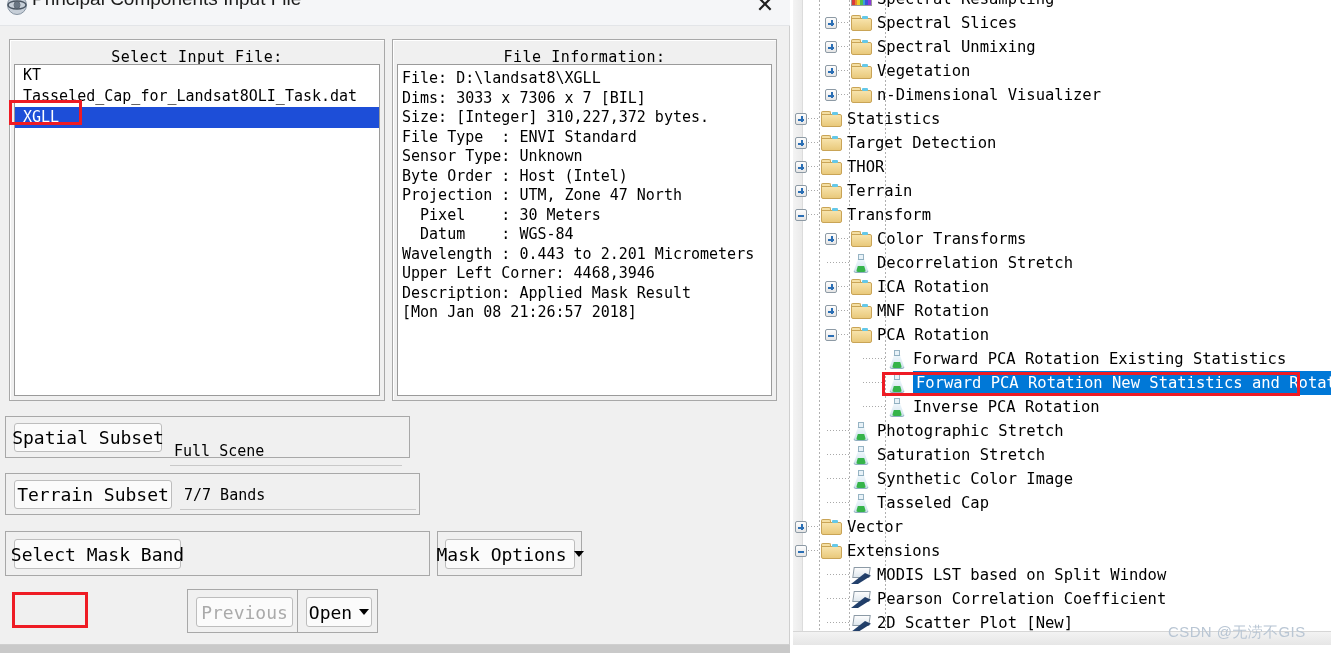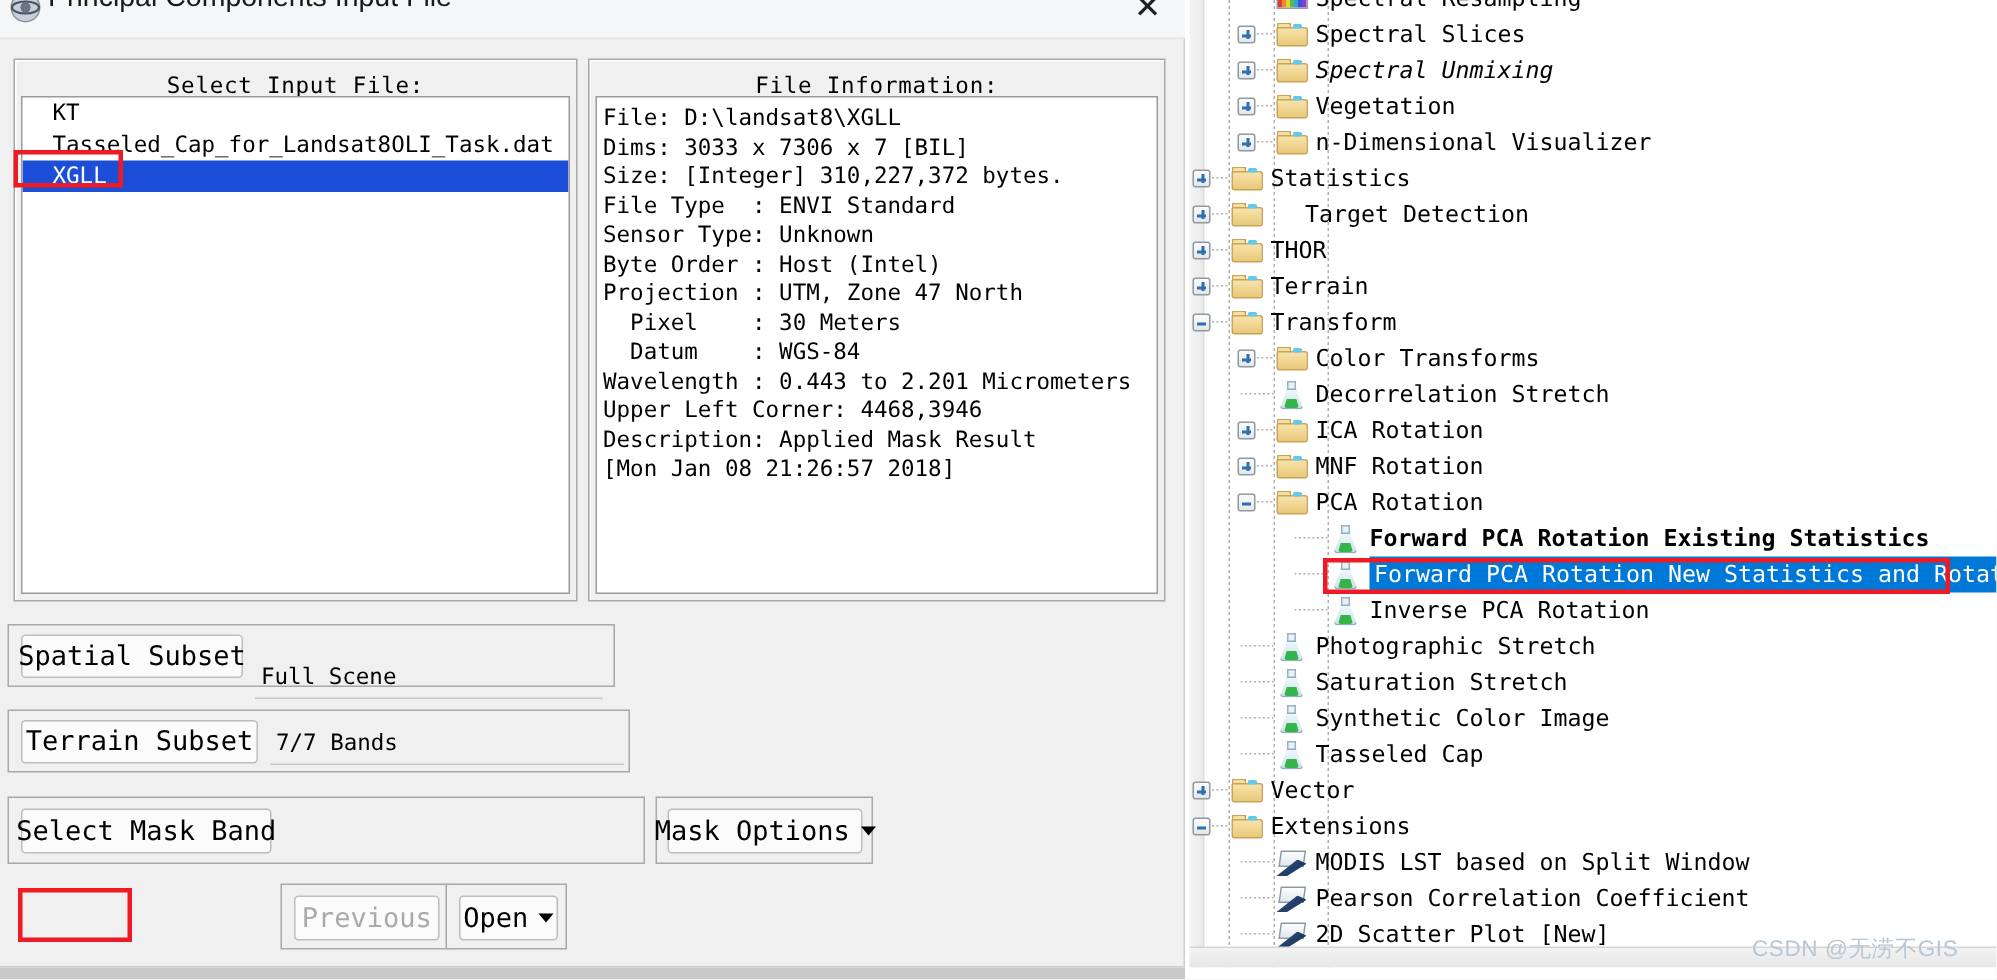--- a/index.html
+++ b/index.html
@@ -49,21 +49,21 @@
   }
   .panel-title{
     position:absolute;left:0;right:0;top:8px;text-align:center;
     font-size:15px;color:#000;letter-spacing:.5px;
   }
   .listbox{
     position:absolute;background:#ffffff;
     border:1px solid #9a9a9a;box-sizing:border-box;overflow:hidden;
   }
   .lb-row{
-    height:21px;line-height:21px;padding-left:20px;
+    height:21px;line-height:21px;padding-left:8px;
     font-size:15px;color:#000;white-space:nowrap;
   }
   .lb-row.sel{background:#1d4ed8;color:#ffffff;}
 
   .infobox{
     position:absolute;background:#ffffff;
     border:1px solid #9a9a9a;box-sizing:border-box;overflow:hidden;
     padding:4px 0 0 4px;
   }
   .info-line{
@@ -294,21 +294,21 @@
         <div class="trow" style="top: 11px; left: 0px; width: 538px;">
           <div class="exp plus" style="left: 32px;"></div>
           <div class="dots" style="left: 45px; width: 11px;"></div>
           <div class="folder" style="left: 58px;">
             <div class="ft"></div>
             <div class="fb"></div>
             <div class="fc"></div>
           </div>
           <div class="tlabel" style="left: 84px;">Spectral Slices</div>
         </div>
-        <div class="trow" style="top: 35px; left: 0px; width: 538px; font-style: italic;">
+        <div class="trow" style="top: 35px; left: 0px; width: 538px;">
           <div class="exp plus" style="left: 32px;"></div>
           <div class="dots" style="left: 45px; width: 11px;"></div>
           <div class="folder" style="left: 58px;">
             <div class="ft"></div>
             <div class="fb"></div>
             <div class="fc"></div>
           </div>
           <div class="tlabel" style="left: 84px;">Spectral Unmixing</div>
         </div>
         <div class="trow" style="top: 59px; left: 0px; width: 538px;">
@@ -342,21 +342,21 @@
           <div class="tlabel" style="left: 54px;">Statistics</div>
         </div>
         <div class="trow" style="top: 131px; left: 0px; width: 538px;">
           <div class="exp plus" style="left: 2px;"></div>
           <div class="dots" style="left: 15px; width: 11px;"></div>
           <div class="folder" style="left: 28px;">
             <div class="ft"></div>
             <div class="fb"></div>
             <div class="fc"></div>
           </div>
-          <div class="tlabel" style="left: 54px; margin-left: 23px;">Target Detection</div>
+          <div class="tlabel" style="left: 54px;">Target Detection</div>
         </div>
         <div class="trow" style="top: 155px; left: 0px; width: 538px;">
           <div class="exp plus" style="left: 2px;"></div>
           <div class="dots" style="left: 15px; width: 11px;"></div>
           <div class="folder" style="left: 28px;">
             <div class="ft"></div>
             <div class="fb"></div>
             <div class="fc"></div>
           </div>
           <div class="tlabel" style="left: 54px;">THOR</div>
@@ -423,21 +423,21 @@
         <div class="trow" style="top: 323px; left: 0px; width: 538px;">
           <div class="exp" style="left: 32px;"></div>
           <div class="dots" style="left: 45px; width: 11px;"></div>
           <div class="folder" style="left: 58px;">
             <div class="ft"></div>
             <div class="fb"></div>
             <div class="fc"></div>
           </div>
           <div class="tlabel" style="left: 84px;">PCA Rotation</div>
         </div>
-        <div class="trow" style="top: 347px; left: 0px; width: 538px; font-weight: bold;">
+        <div class="trow" style="top: 347px; left: 0px; width: 538px;">
           <div class="dots" style="left: 70px; width: 22px;"></div>
           <div class="flask" style="left: 95px;">
             <div class="neck"></div>
             <div class="body"></div>
             <div class="liq"></div>
           </div>
           <div class="tlabel" style="left: 120px;">Forward PCA Rotation Existing Statistics</div>
         </div>
         <div class="trow sel" style="top: 371px; left: 0px; width: 538px;">
           <div class="dots" style="left: 70px; width: 22px;"></div>

